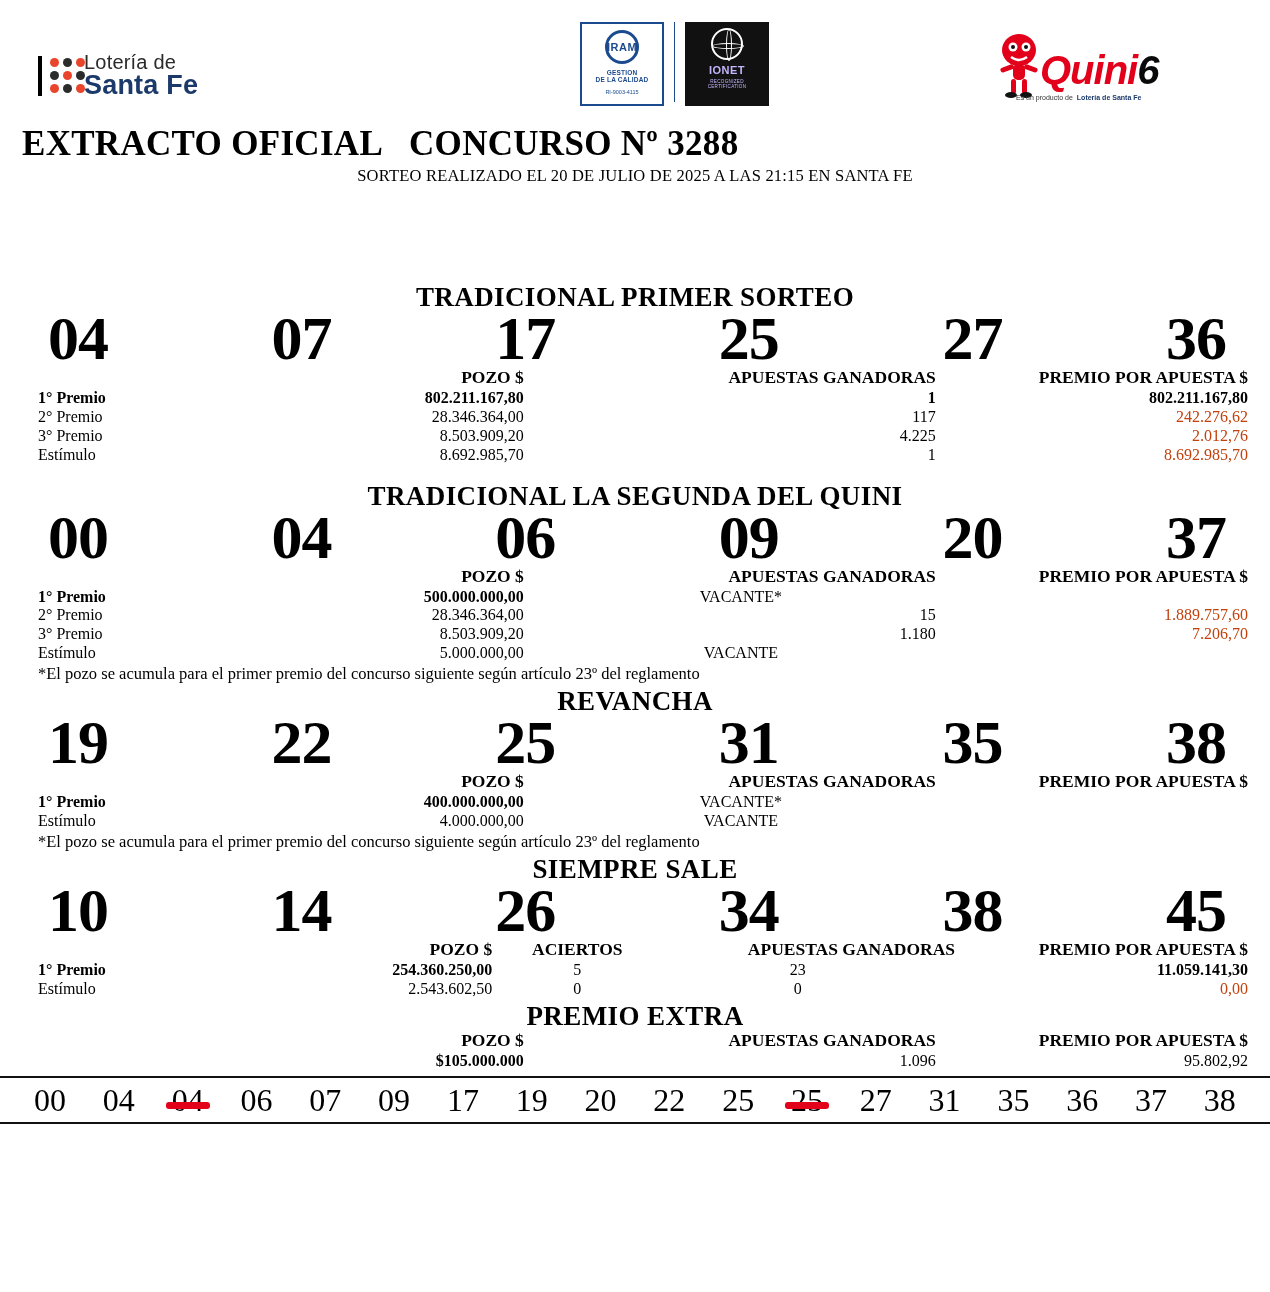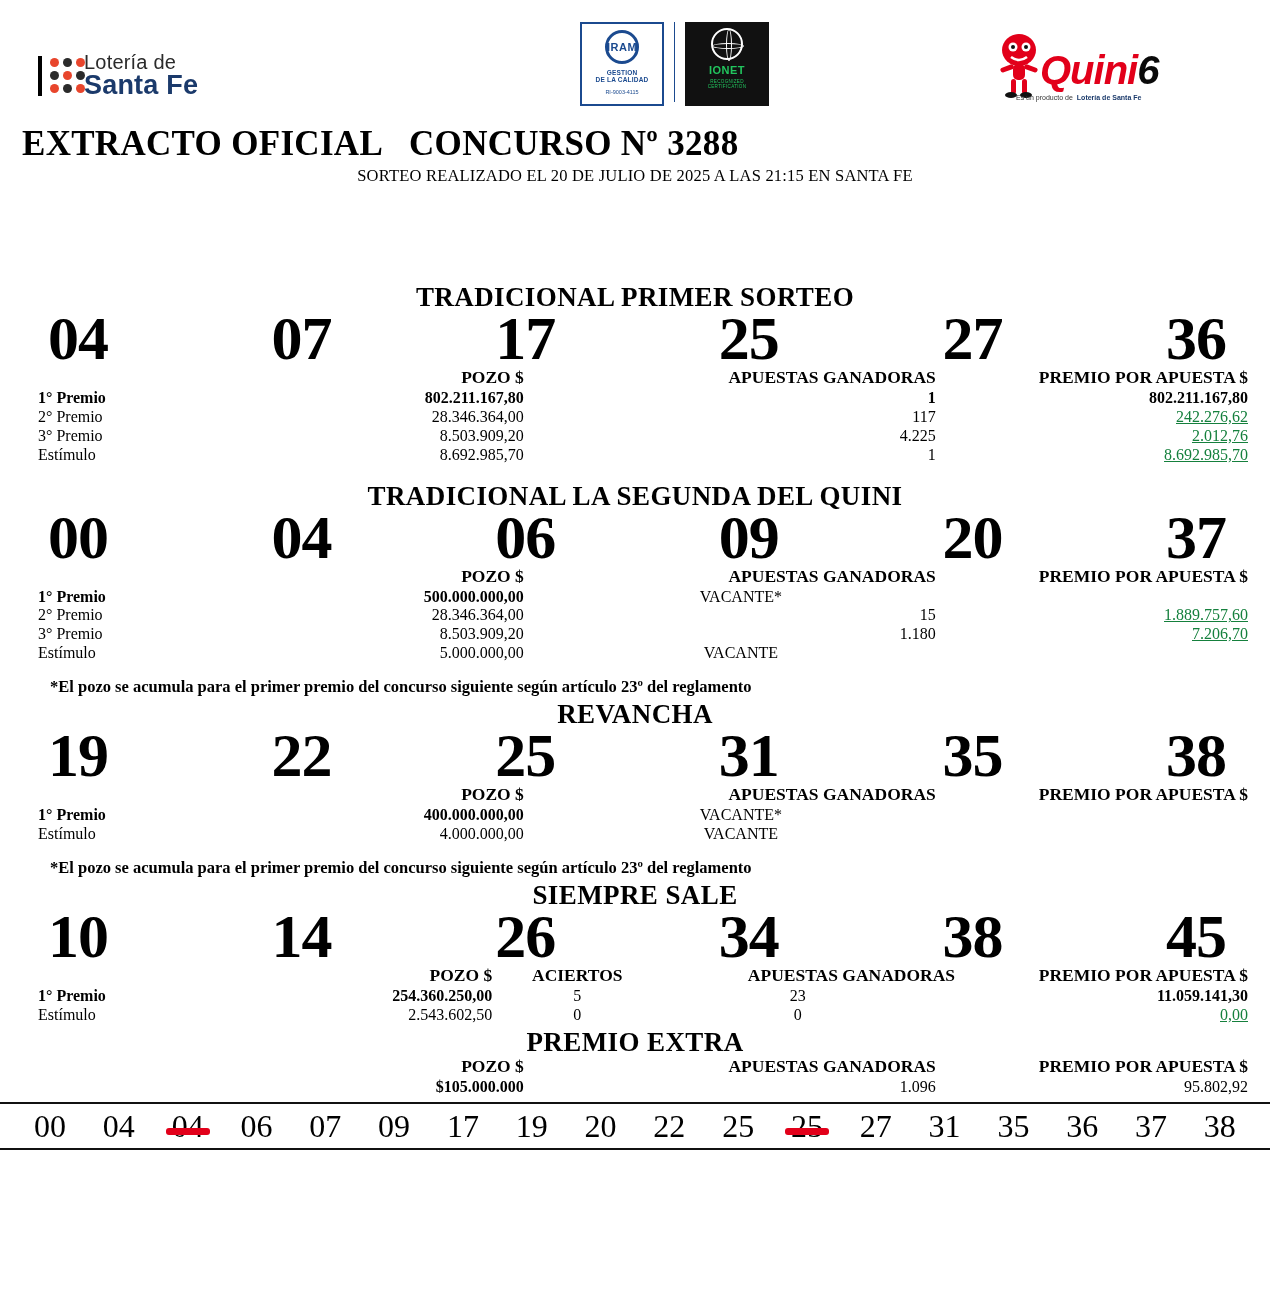--- a/index.html
+++ b/index.html
@@ -47,21 +47,21 @@
   .cert-iram .ring {
     width: 34px; height: 34px; border: 3px solid #1b4a8f; border-radius: 50%;
     display: flex; align-items: center; justify-content: center;
     font-size: 11px; font-weight: bold; letter-spacing: .5px;
   }
   .cert-iram .t1 { font-size: 6.5px; font-weight: bold; margin-top: 5px; letter-spacing: .2px; }
   .cert-iram .t2 { font-size: 6.5px; font-weight: bold; letter-spacing: .2px; }
   .cert-iram .t3 { font-size: 5.5px; margin-top: 6px; }
   .cert-sep { width: 1px; height: 80px; background: #1b4a8f; margin: 0 10px; }
   .cert-ionet {
-    width: 84px; height: 84px; background: #111; color: #22c55e;
+    width: 84px; height: 84px; background: #111; color: #c4b5fd;
     font-family: "Liberation Sans", sans-serif;
     display: flex; flex-direction: column; align-items: center; justify-content: flex-start;
     padding-top: 6px;
   }
   .cert-ionet .glob {
     width: 32px; height: 32px; border: 2px solid #fff; border-radius: 50%;
     position: relative;
   }
   .cert-ionet .glob:before {
     content:""; position:absolute; left: 13px; top: -1px; width: 4px; height: 30px;
@@ -151,27 +151,26 @@
   }
   .c-label  { width: 250px; text-align: left; padding-left: 38px !important; }
   .c-pozo   { width: 240px; text-align: right; padding-right: 22px !important; }
   .c-aciert { width: 120px; text-align: center; }
   .c-gan    { width: 350px; text-align: right; padding-right: 0px !important; }
   .c-premio { width: 300px; text-align: right; padding-right: 22px !important; }
 
   tr.first td { font-weight: bold; }
   .note {
     font-size: 16.5px;
-    padding-left: 50px;
-    margin-top: 14px;
-    font-weight: bold;
-  }
-
-  
-  .faded { color: #15803d; text-decoration: underline; }
+    padding-left: 38px;
+    margin-top: 1px;
+  }
+
+  
+  .faded { color: #c2410c; }
 
   
   .extra-head th { font-size: 17.5px; font-weight: bold; }
 
   
   .footer-strip {
     position: relative;
     margin-top: 6px;
     border-top: 2px solid #111;
     border-bottom: 2px solid #111;

